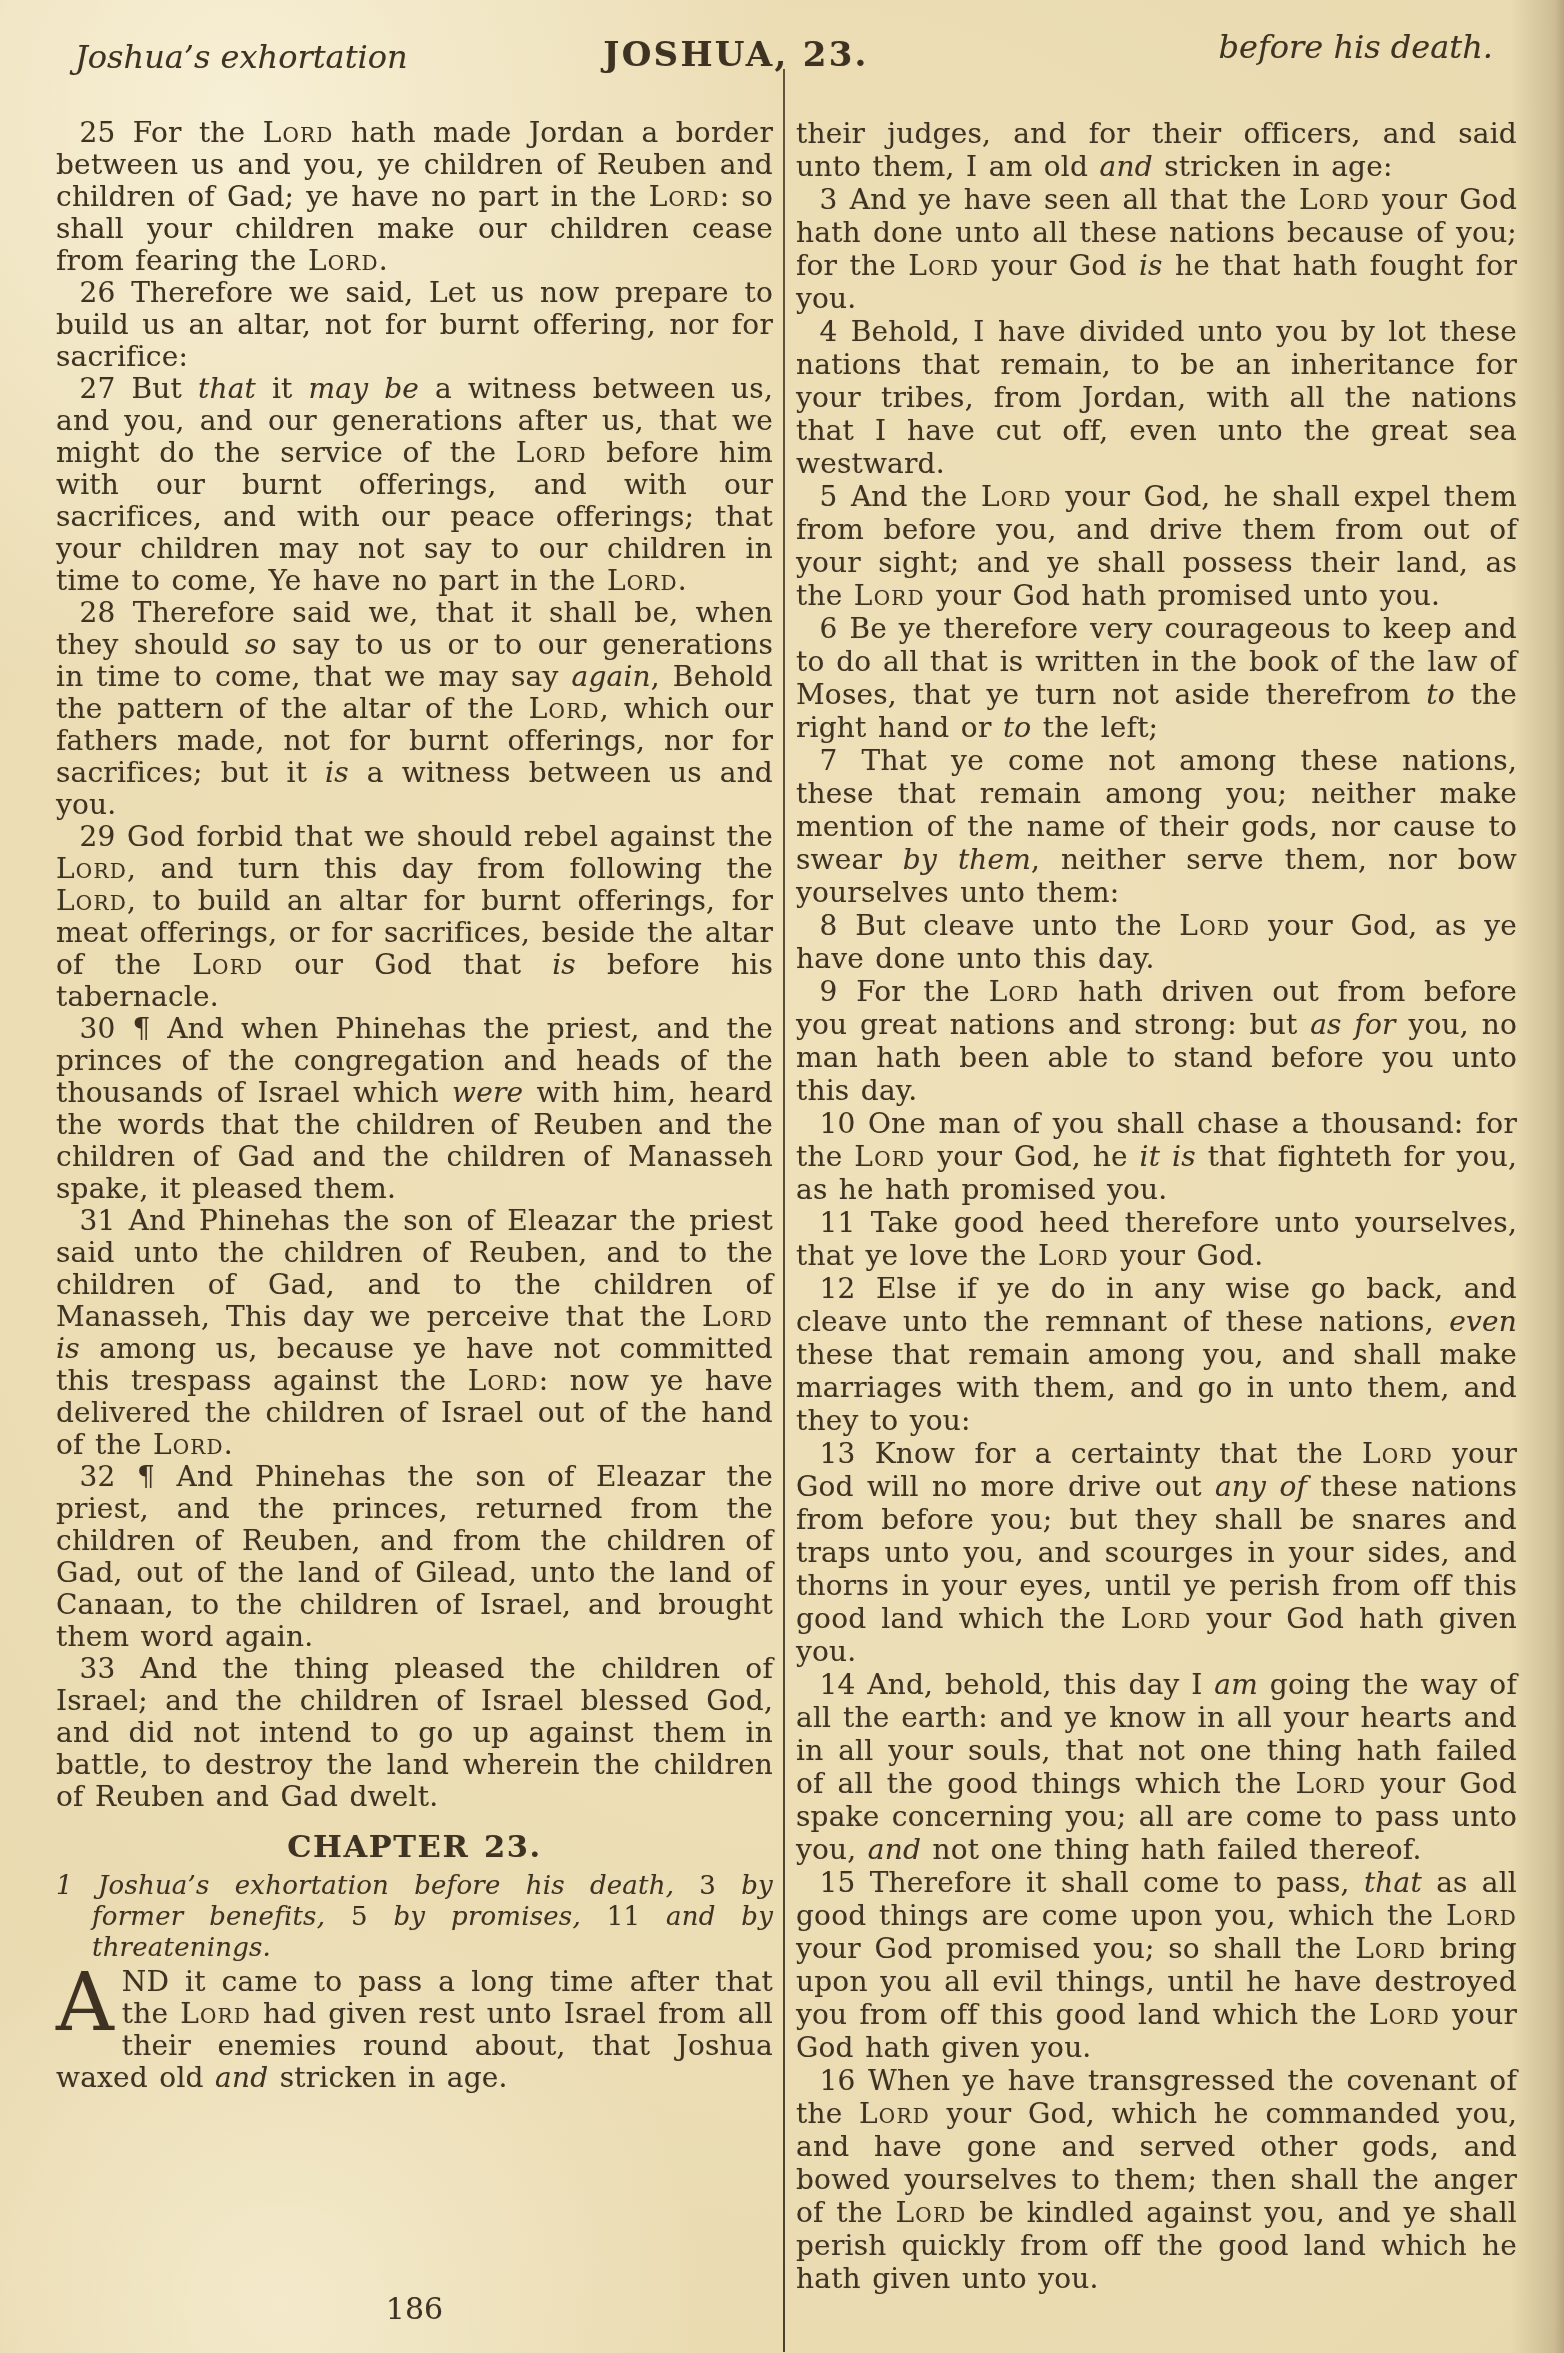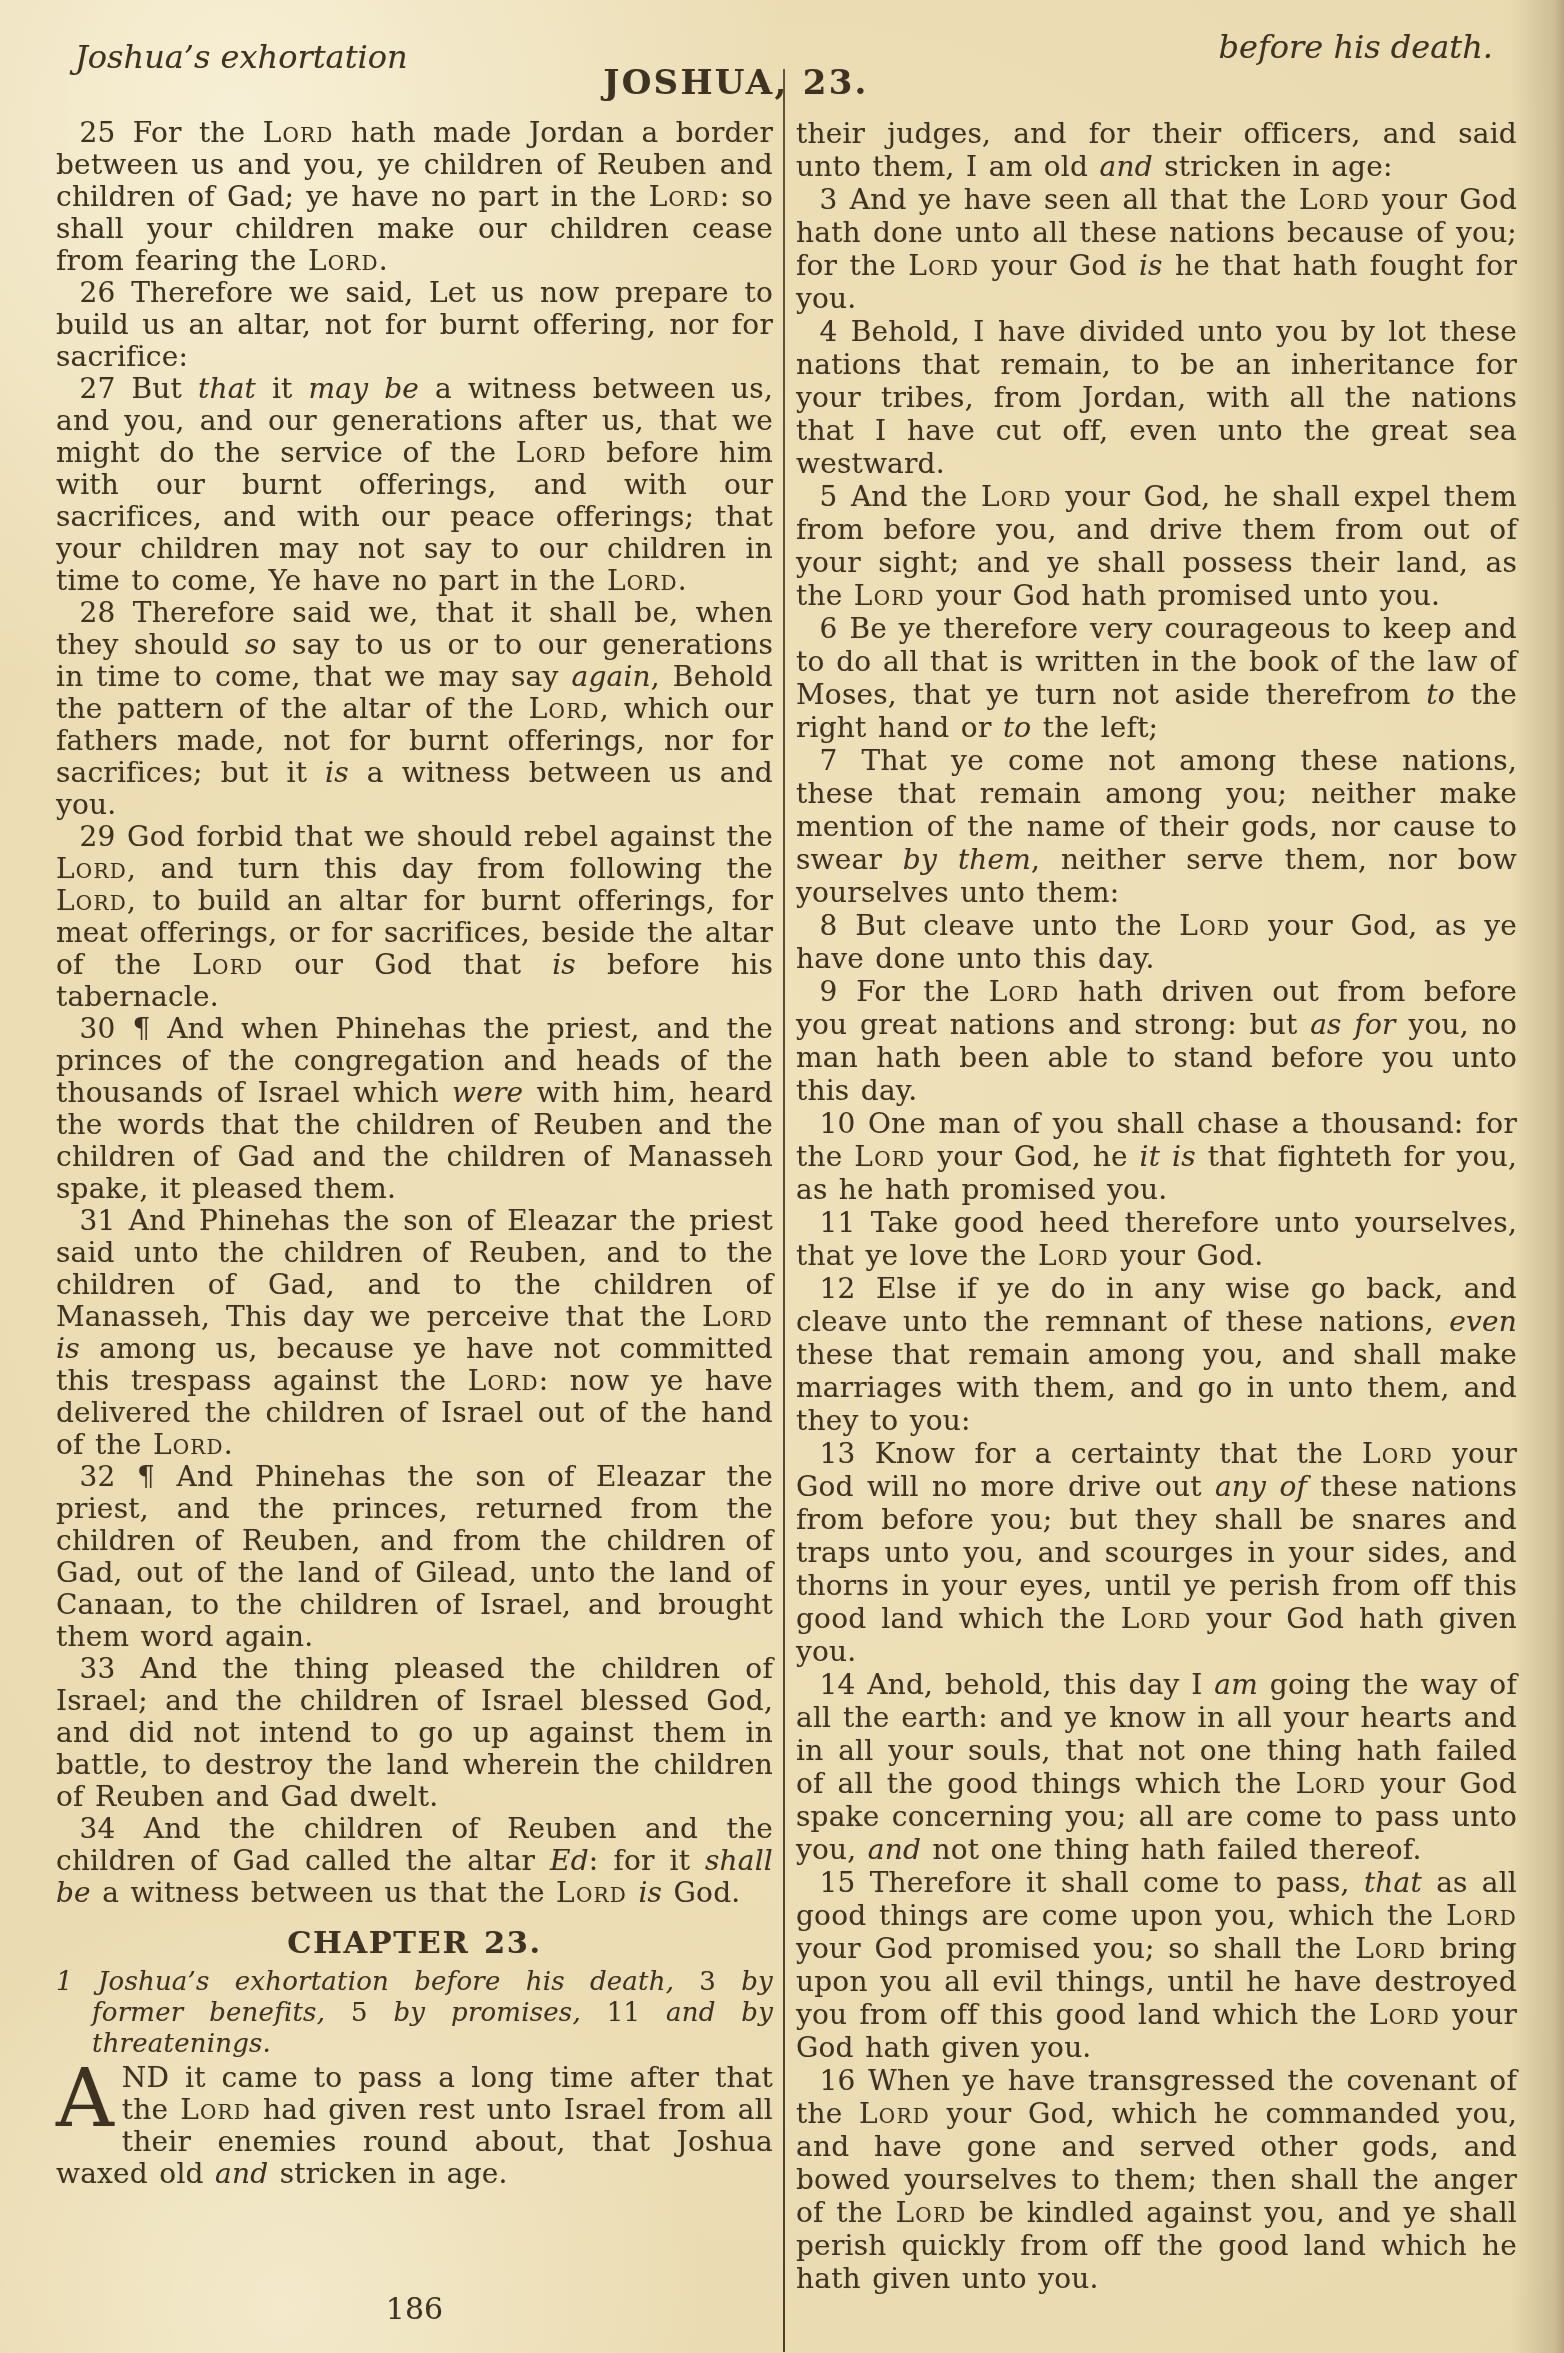--- a/index.html
+++ b/index.html
@@ -11,21 +11,21 @@
       radial-gradient(55% 40% at 15% 5%, rgba(249,242,218,.9), rgba(249,242,218,0) 65%),
       radial-gradient(45% 30% at 18% 98%, rgba(247,239,212,.75), rgba(247,239,212,0) 60%),
       linear-gradient(90deg, rgba(110,88,50,0) 96.5%, rgba(110,88,50,.22) 99.3%, rgba(80,62,34,.35) 100%),
       radial-gradient(140% 120% at 50% 45%, #efe1ba 0%, #e9dab0 55%, #d9c697 100%);
     text-shadow:0 0 0.8px rgba(62,51,34,.25);
   }
   .runhead { position:absolute; white-space:nowrap;text-align:center; }
   .runhead.italic { font-style:italic; font-size:32px; }
   .runhead-left  { left:75px;  top:38px; }
   .runhead-center{ left:736px; top:34px; transform:translateX(-50%);
-                   font-weight:bold; font-size:34px; letter-spacing:2.3px;margin-top:28px; }
+                   font-weight:bold; font-size:34px; letter-spacing:2.3px; }
   .runhead-right { right:72px; top:28px; }
   .divider { position:absolute; left:783px; top:69px; width:2.3px; height:2283px;
              background:linear-gradient(#493c25, #2e2616); opacity:.85; }
   .col { position:absolute; top:117px; text-align:justify;
          word-spacing:2.3px; letter-spacing:0.2px; }
   .col-left  { left:56px;   width:717px; font-size:28px; line-height:32px; }
   .col-right { left:796px; width:721px; font-size:28px; line-height:33px; }
   p.verse { margin:0; text-indent:23.5px; }
   p.cont  { text-indent:0; }
   .sc { font-variant:small-caps; letter-spacing:1.2px; }
@@ -53,21 +53,20 @@
   <div class="col col-left" id="col-left">
       <p class="verse"><span class="vn">25</span> For the <span class="sc">Lord</span> hath made Jordan a border between us and you, ye children of Reuben and children of Gad; ye have no part in the <span class="sc">Lord</span>: so shall your children make our children cease from fearing the <span class="sc">Lord</span>.</p>
       <p class="verse"><span class="vn">26</span> Therefore we said, Let us now prepare to build us an altar, not for burnt offering, nor for sacrifice:</p>
       <p class="verse"><span class="vn">27</span> But <em>that</em> it <em>may be</em> a witness between us, and you, and our generations after us, that we might do the service of the <span class="sc">Lord</span> before him with our burnt offerings, and with our sacrifices, and with our peace offerings; that your children may not say to our children in time to come, Ye have no part in the <span class="sc">Lord</span>.</p>
       <p class="verse"><span class="vn">28</span> Therefore said we, that it shall be, when they should <em>so</em> say to us or to our generations in time to come, that we may say <em>again</em>, Behold the pattern of the altar of the <span class="sc">Lord</span>, which our fathers made, not for burnt offerings, nor for sacrifices; but it <em>is</em> a witness between us and you.</p>
       <p class="verse"><span class="vn">29</span> God forbid that we should rebel against the <span class="sc">Lord</span>, and turn this day from following the <span class="sc">Lord</span>, to build an altar for burnt offerings, for meat offerings, or for sacrifices, beside the altar of the <span class="sc">Lord</span> our God that <em>is</em> before his tabernacle.</p>
       <p class="verse"><span class="vn">30 ¶</span> And when Phinehas the priest, and the princes of the congregation and heads of the thousands of Israel which <em>were</em> with him, heard the words that the children of Reuben and the children of Gad and the children of Manasseh spake, it pleased them.</p>
       <p class="verse"><span class="vn">31</span> And Phinehas the son of Eleazar the priest said unto the children of Reuben, and to the children of Gad, and to the children of Manasseh, This day we perceive that the <span class="sc">Lord</span> <em>is</em> among us, because ye have not committed this trespass against the <span class="sc">Lord</span>: now ye have delivered the children of Israel out of the hand of the <span class="sc">Lord</span>.</p>
       <p class="verse"><span class="vn">32 ¶</span> And Phinehas the son of Eleazar the priest, and the princes, returned from the children of Reuben, and from the children of Gad, out of the land of Gilead, unto the land of Canaan, to the children of Israel, and brought them word again.</p>
       <p class="verse"><span class="vn">33</span> And the thing pleased the children of Israel; and the children of Israel blessed God, and did not intend to go up against them in battle, to destroy the land wherein the children of Reuben and Gad dwelt.</p>
-      <p class="verse"><span class="vn">34</span> And the children of Reuben and the children of Gad called the altar <em>Ed</em>: for it <em>shall be</em> a witness between us that the <span class="sc">Lord</span> <em>is</em> God.</p>
       <h2 class="chapter">CHAPTER 23.</h2>
       <p class="summary">1 <em>Joshua’s exhortation before his death,</em> <span class="rm">3</span> <em>by former benefits,</em> <span class="rm">5</span> <em>by promises,</em> <span class="rm">11</span> <em>and by threatenings.</em></p>
       <p class="verse dropcap-para"><span class="dropcap">A</span>ND it came to pass a long time after that the <span class="sc">Lord</span> had given rest unto Israel from all their enemies round about, that Joshua waxed old <em>and</em> stricken in age.</p>
     </div>
   <div class="col col-right" id="col-right">
       <p class="verse cont">their judges, and for their officers, and said unto them, I am old <em>and</em> stricken in age:</p>
       <p class="verse"><span class="vn">3</span> And ye have seen all that the <span class="sc">Lord</span> your God hath done unto all these nations because of you; for the <span class="sc">Lord</span> your God <em>is</em> he that hath fought for you.</p>
       <p class="verse"><span class="vn">4</span> Behold, I have divided unto you by lot these nations that remain, to be an inheritance for your tribes, from Jordan, with all the nations that I have cut off, even unto the great sea westward.</p>
       <p class="verse"><span class="vn">5</span> And the <span class="sc">Lord</span> your God, he shall expel them from before you, and drive them from out of your sight; and ye shall possess their land, as the <span class="sc">Lord</span> your God hath promised unto you.</p>
       <p class="verse"><span class="vn">6</span> Be ye therefore very courageous to keep and to do all that is written in the book of the law of Moses, that ye turn not aside therefrom <em>to</em> the right hand or <em>to</em> the left;</p>

